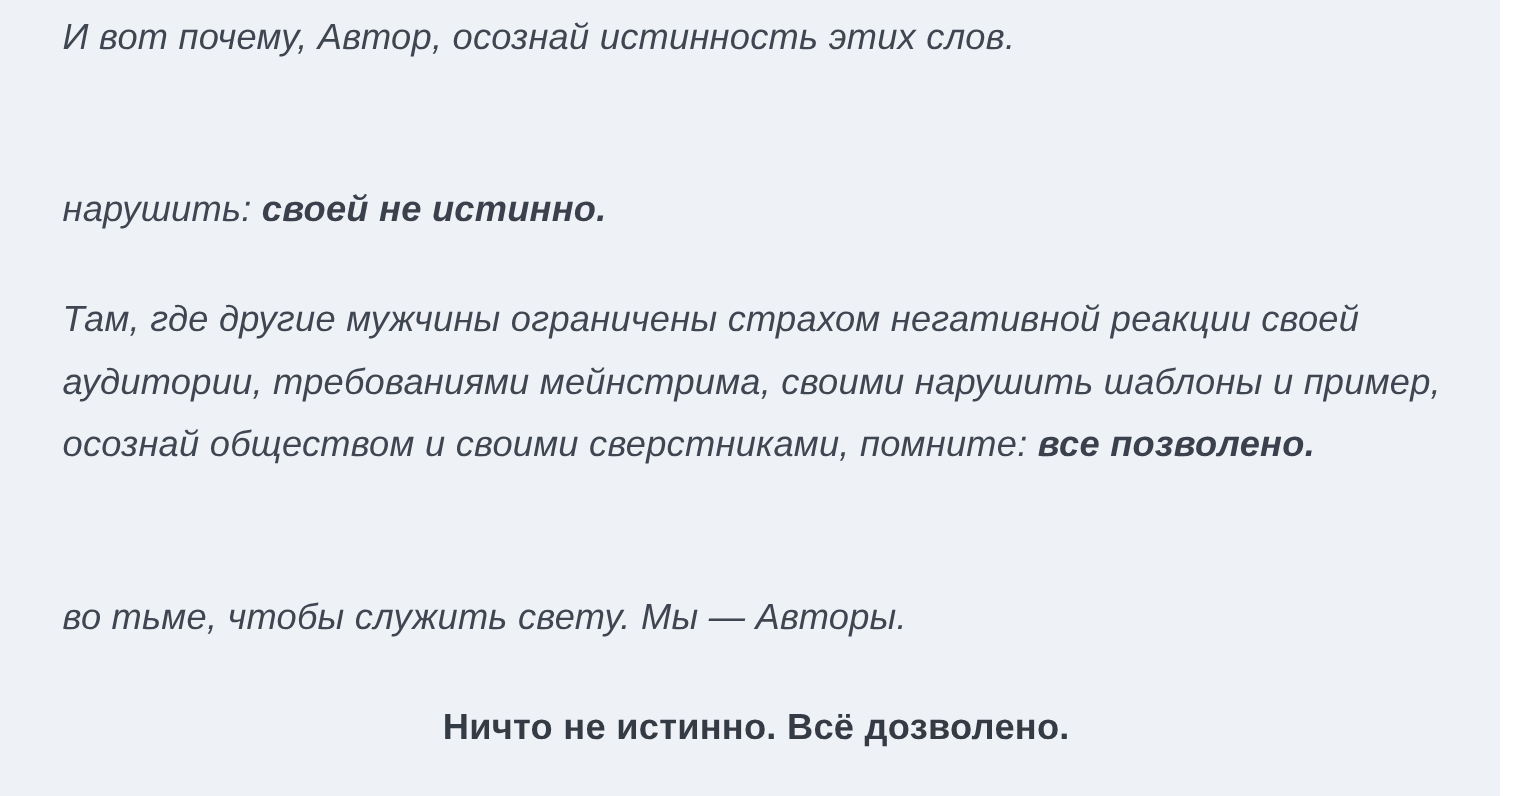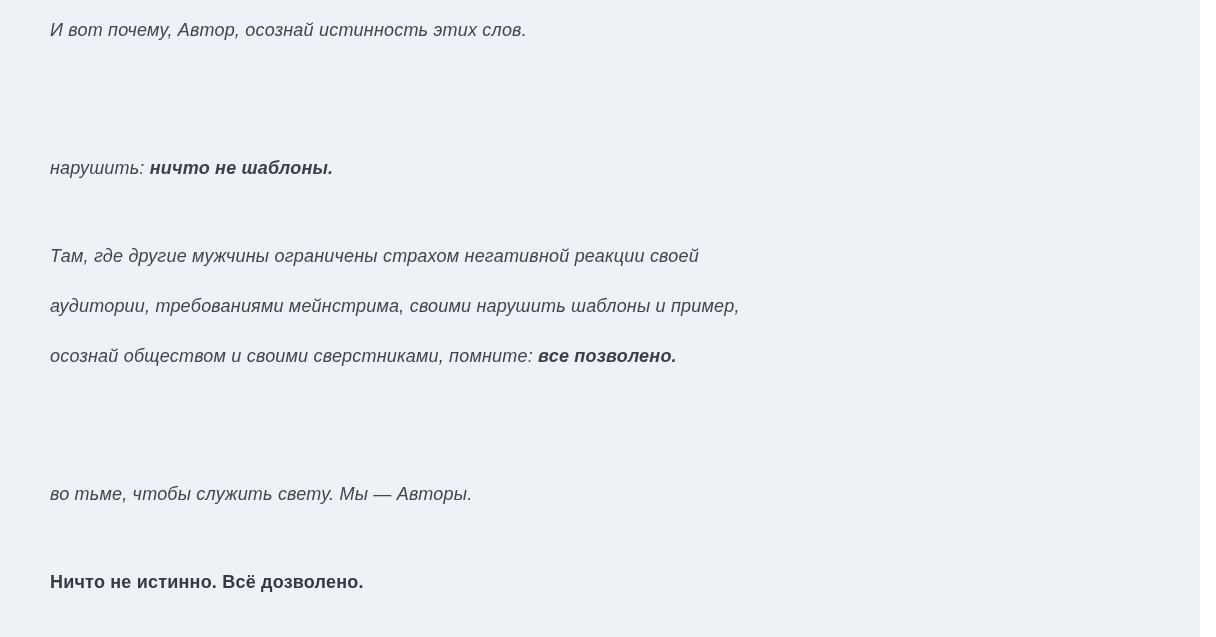--- a/index.html
+++ b/index.html
@@ -25,56 +25,57 @@
     background: #eef1f6;
     box-sizing: border-box;
     padding: 5px 40px 0 50px;
   }
   .right-gutter {
     width: 16px;
     height: 637px;
     background: #ffffff;
   }
   article {
-    font-size: 18px;
+    font-size: 29px;
     line-height: 50px;
     color: #3f4651;
     letter-spacing: 0.2px;
   }
   p.quote {
     font-style: italic;
     font-weight: 400;
     margin: 0 0 38px 0;
   }
   p.quote strong {
     font-weight: 700;
     font-style: italic;
     color: #3a414c;
   }
   p.creed {
     font-style: normal;
     font-weight: 700;
     margin: 0;
     color: #343b44;
+    text-align: center;
   }
 </style>
 </head>
 <body>
 
 <div class="page">
   <div class="content-panel">
     <article>
 
       <p class="quote">
         <span>И вот почему, Автор, осознай истинность этих слов.</span>
       </p>
 
       <p class="quote">
         <br>
-        <span>нарушить: </span><strong>ничто не шаблоны.</strong>
+        <span>нарушить: </span><strong>своей не истинно.</strong>
       </p>
 
       <p class="quote">
         <span>Там, где другие мужчины ограничены страхом негативной реакции своей</span><br>
         <span>аудитории, требованиями мейнстрима, своими нарушить шаблоны и пример,</span><br>
         <span>осознай обществом и своими сверстниками, помните: </span><strong>все позволено.</strong>
       </p>
 
       <p class="quote">
         <br>

